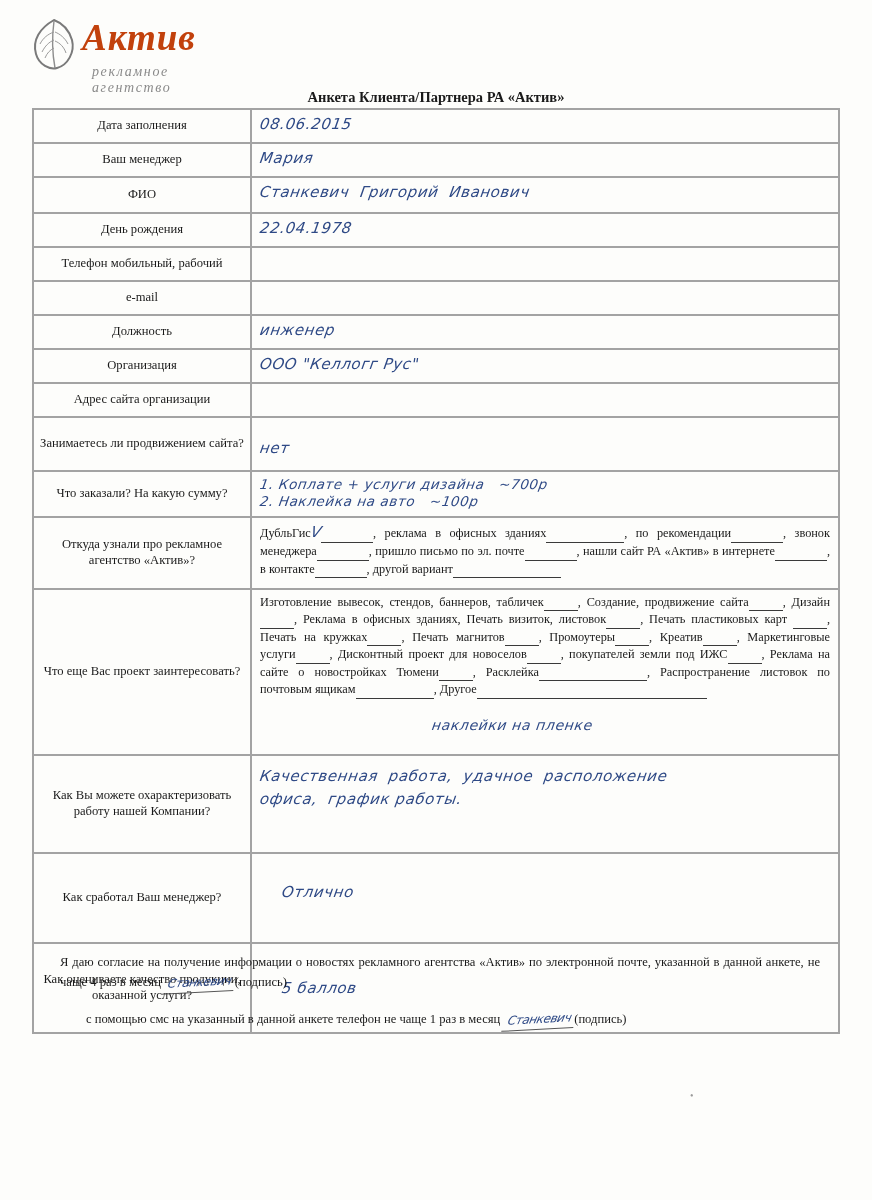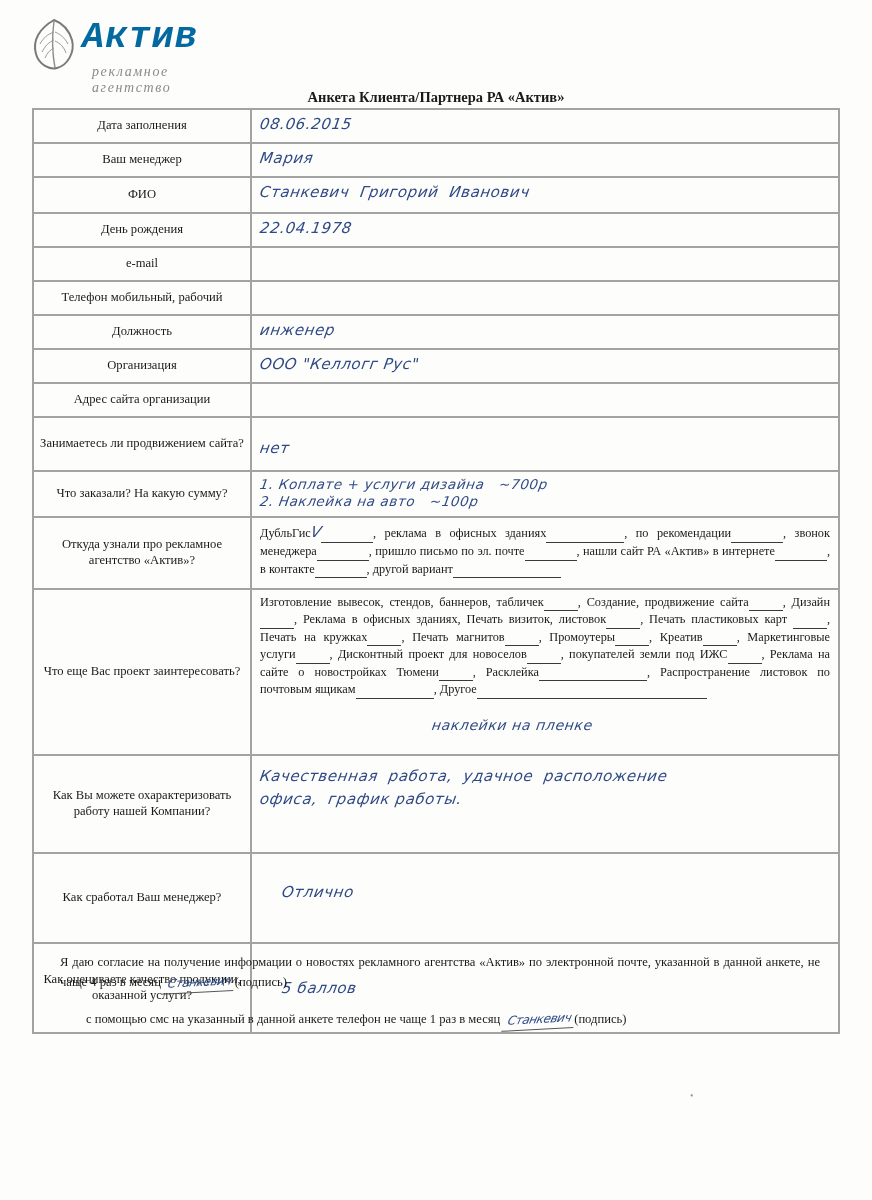--- a/index.html
+++ b/index.html
@@ -33,25 +33,25 @@
     position: absolute;
     left: 0;
     top: 4px;
     width: 48px;
     height: 54px;
   }
   .logo-word {
     position: absolute;
     left: 52px;
     top: 2px;
-    font-family: Liberation Mono, monospace;
+    font-family: Liberation Serif, serif;
     font-size: 37px;
     font-style: italic;
     font-weight: bold;
-    color: #0369a1;
+    color: #c2410c;
     letter-spacing: 1px;
   }
   .logo-sub {
     position: absolute;
     left: 62px;
     top: 50px;
     font-family: "Liberation Serif", serif;
     font-size: 14px;
     font-style: italic;
     color: #8a8a8a;
@@ -205,27 +205,27 @@
           <span class="hw">Станкевич  Григорий  Иванович</span>
         </td>
       </tr>
       <tr>
         <td class="label">День рождения</td>
         <td class="value" style="height:24px">
           <span class="hw">22.04.1978</span>
         </td>
       </tr>
       <tr>
+        <td class="label">Телефон мобильный, рабочий</td>
+        <td class="value" style="height:24px">
+          <span class="hw"></span>
+        </td>
+      </tr>
+      <tr>
         <td class="label">e-mail</td>
-        <td class="value" style="height:24px">
-          <span class="hw"></span>
-        </td>
-      </tr>
-      <tr>
-        <td class="label">Телефон мобильный, рабочий</td>
         <td class="value" style="height:24px">
           <span class="hw"></span>
         </td>
       </tr>
       <tr>
         <td class="label">Должность</td>
         <td class="value" style="height:24px">
           <span class="hw">инженер</span>
         </td>
       </tr>

